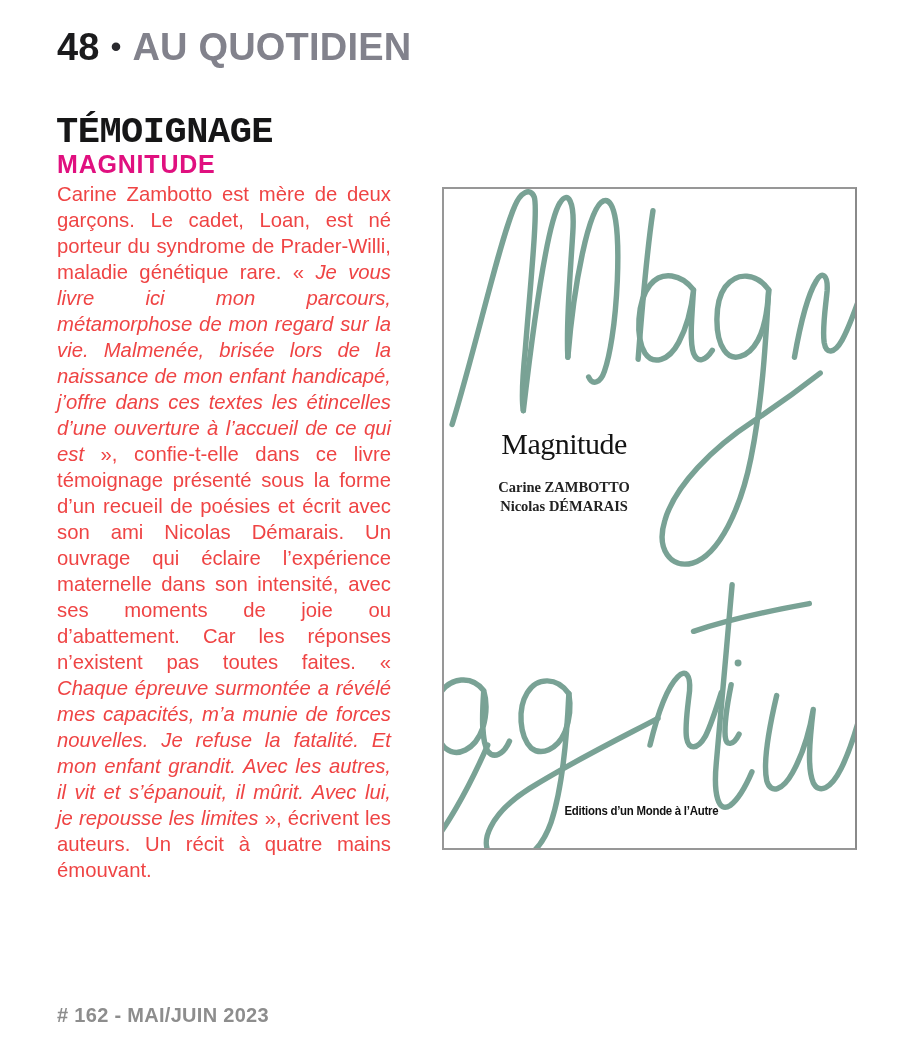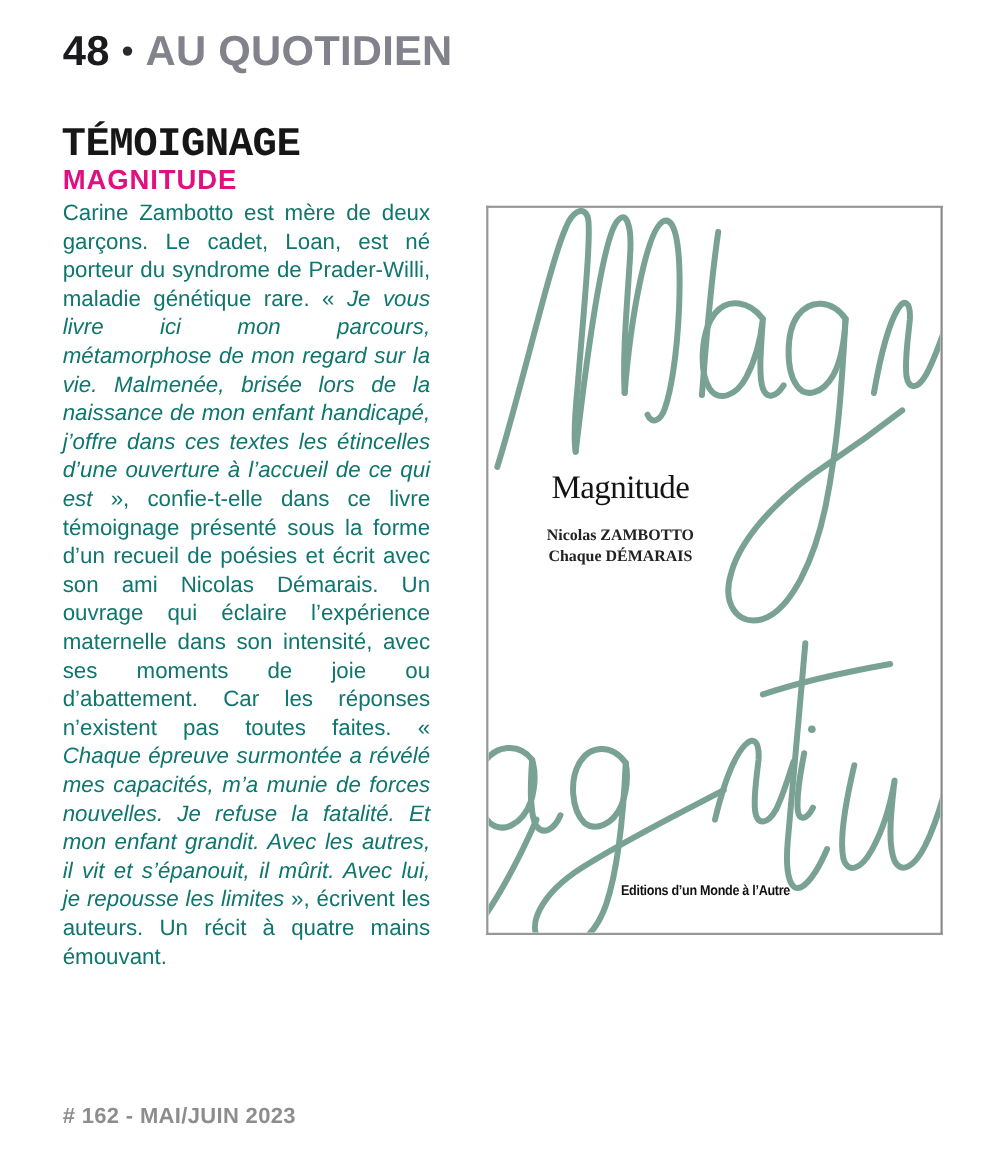--- a/index.html
+++ b/index.html
@@ -52,21 +52,21 @@
 
   
   .body-col {
     position: absolute;
     left: 57px;
     top: 181px;
     width: 334px;
     font-size: 20.3px;
     line-height: 26px;
     text-align: justify;
-    color: #0f766e;
+    color: #ef4444;
   }
   .body-col .seg-italic { font-style: italic; }
   .body-col .seg-roman { font-style: normal; }
 
   
   .credit {
     position: absolute;
     left: 57px;
     top: 888px;
     width: 354px;
@@ -195,22 +195,22 @@
         <circle class="script-dot" cx="297" cy="479" r="3.5"></circle>
         <path class="script-stroke" d="M 291 400 C 286 460 279 530 275 580 C 272 612 277 631 289 623 C 297 617 305 603 311 589"></path>
         <path class="script-stroke" d="M 252 447 C 290 434 330 426 369 419"></path>
         <path class="script-stroke" d="M 336 512 C 328 546 322 580 326 598 C 330 612 342 608 352 590 C 362 572 369 550 373 526 C 369 560 367 586 373 600 C 379 612 391 606 401 586 C 411 566 419 540 427 505"></path>
       </g>
     </svg>
 
     <div class="title-block">
       <div class="book-title">Magnitude</div>
       <div class="book-authors">
-        <div>Nicolas ZAMBOTTO</div>
-        <div>Chaque DÉMARAIS</div>
+        <div>Carine ZAMBOTTO</div>
+        <div>Nicolas DÉMARAIS</div>
       </div>
     </div>
 
     <div class="publisher">
       <span>Editions d’un Monde à l’Autre</span>
     </div>
   </div>
 
 </div>
 

